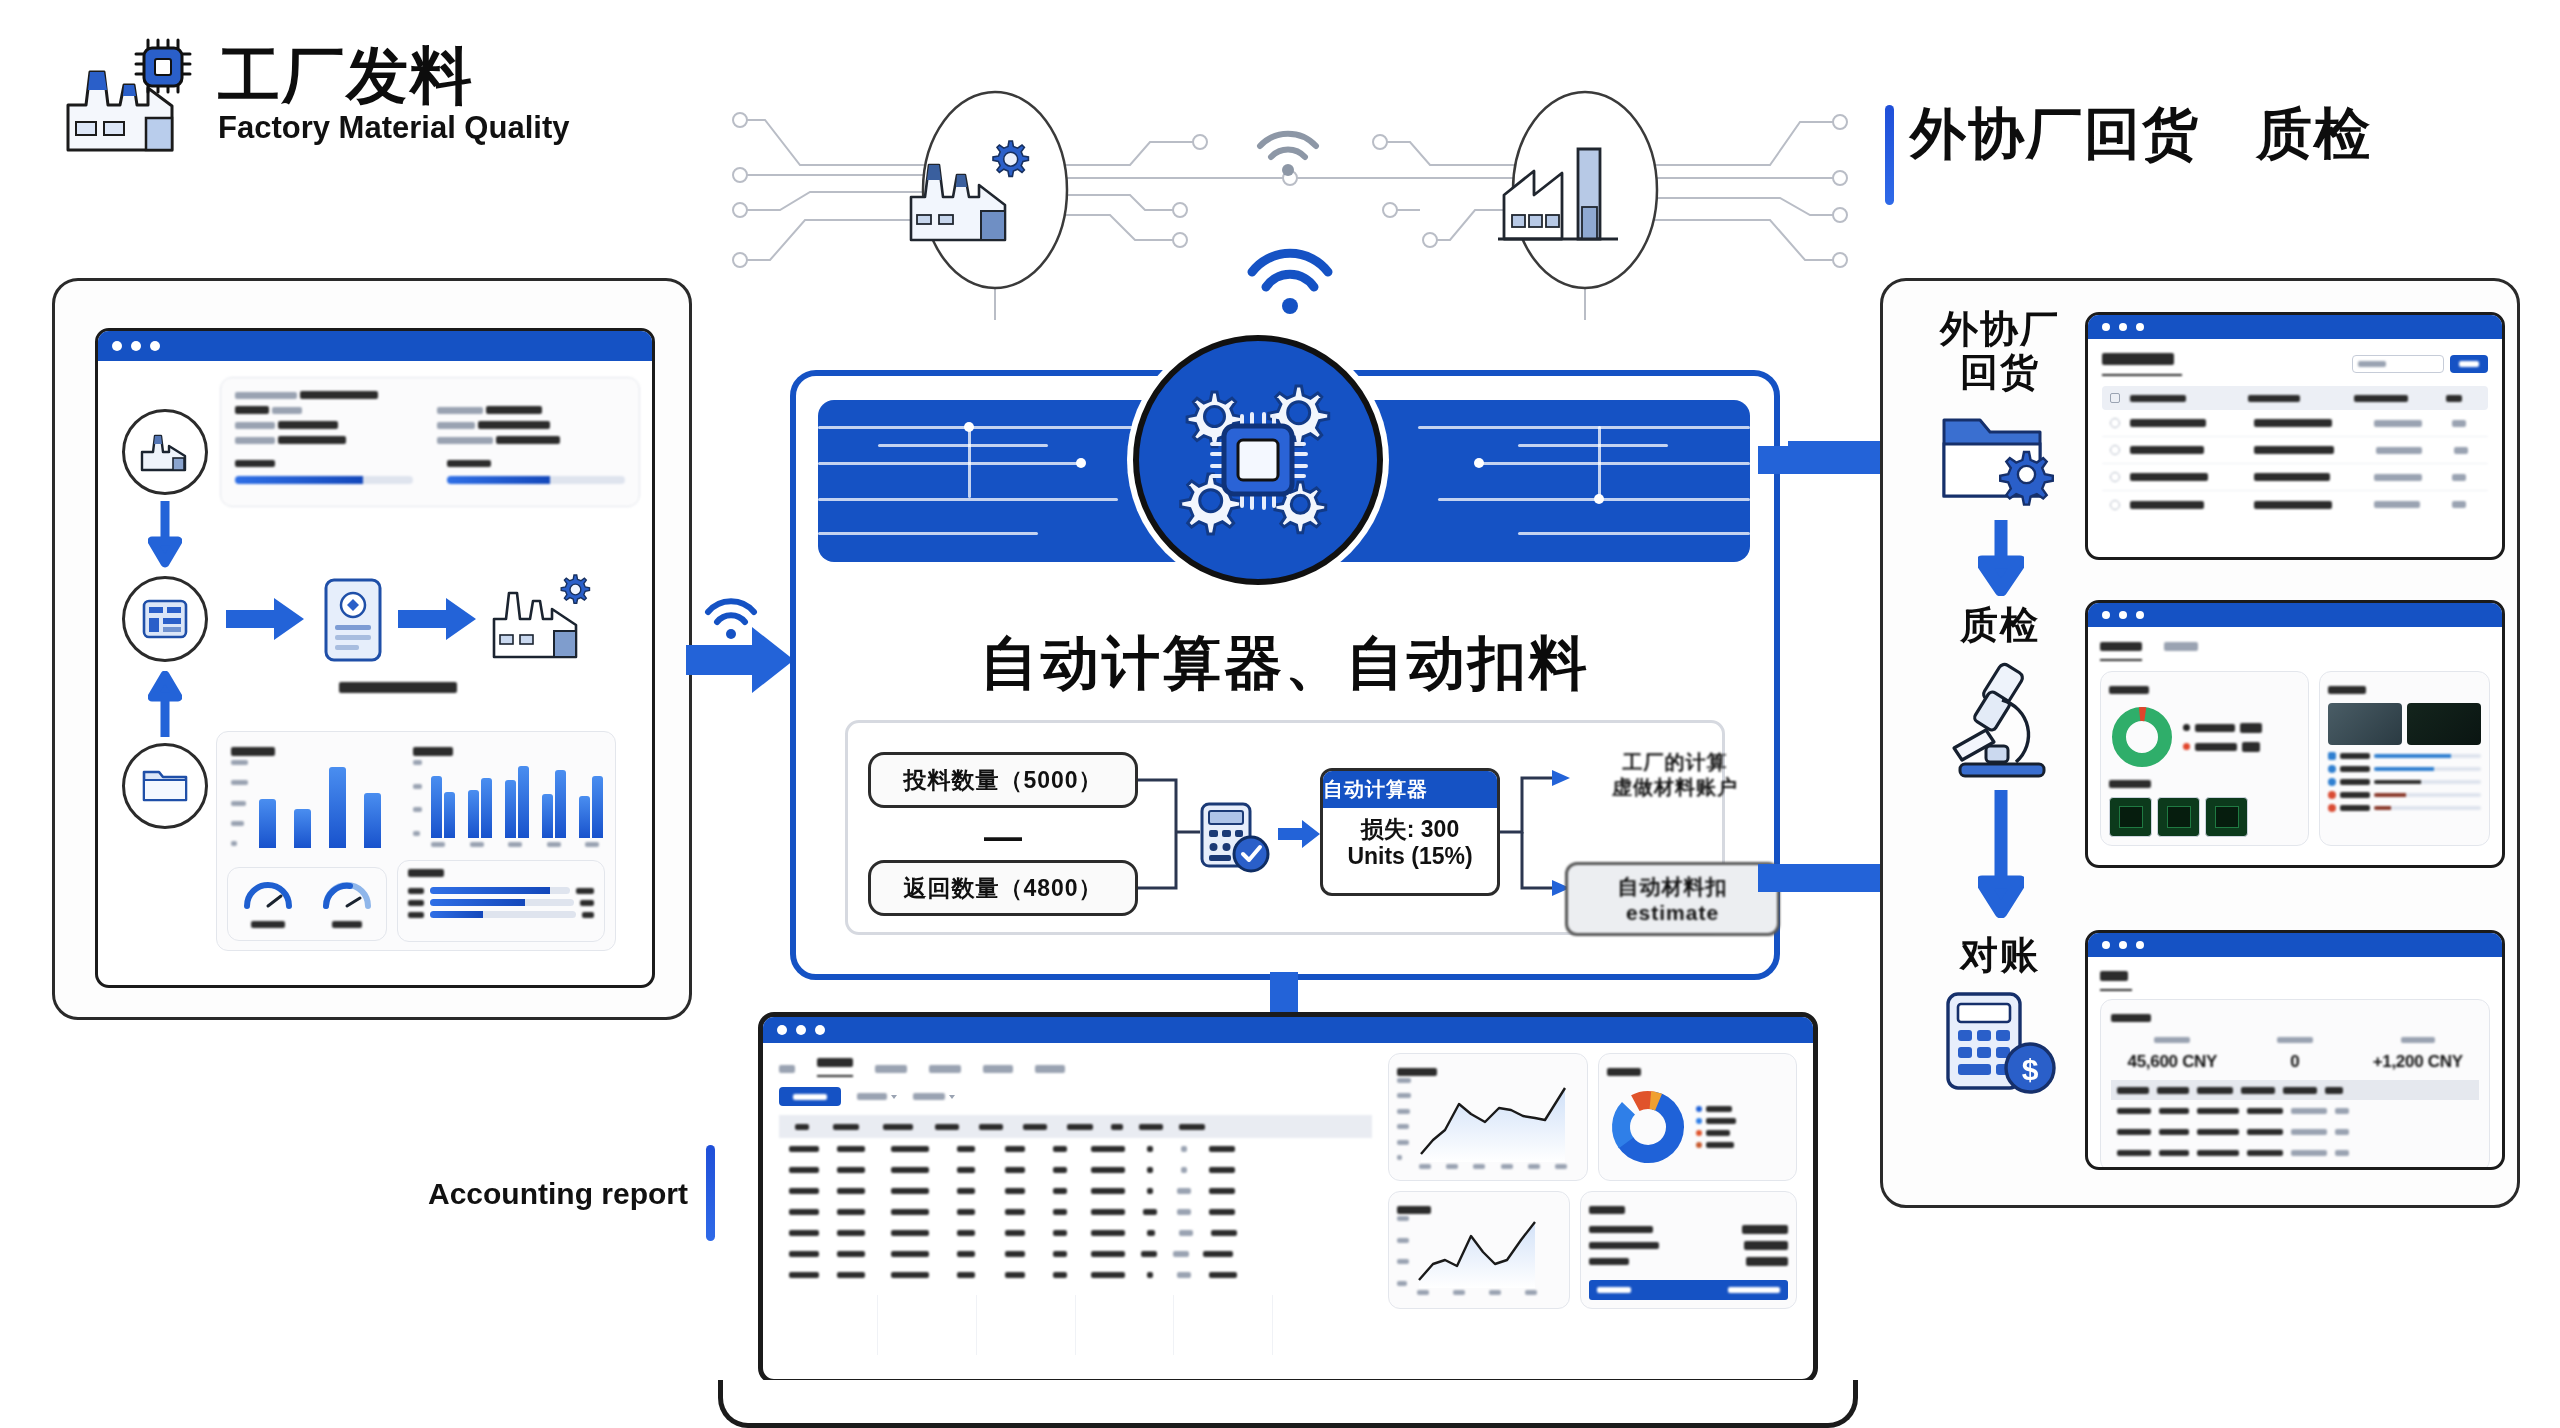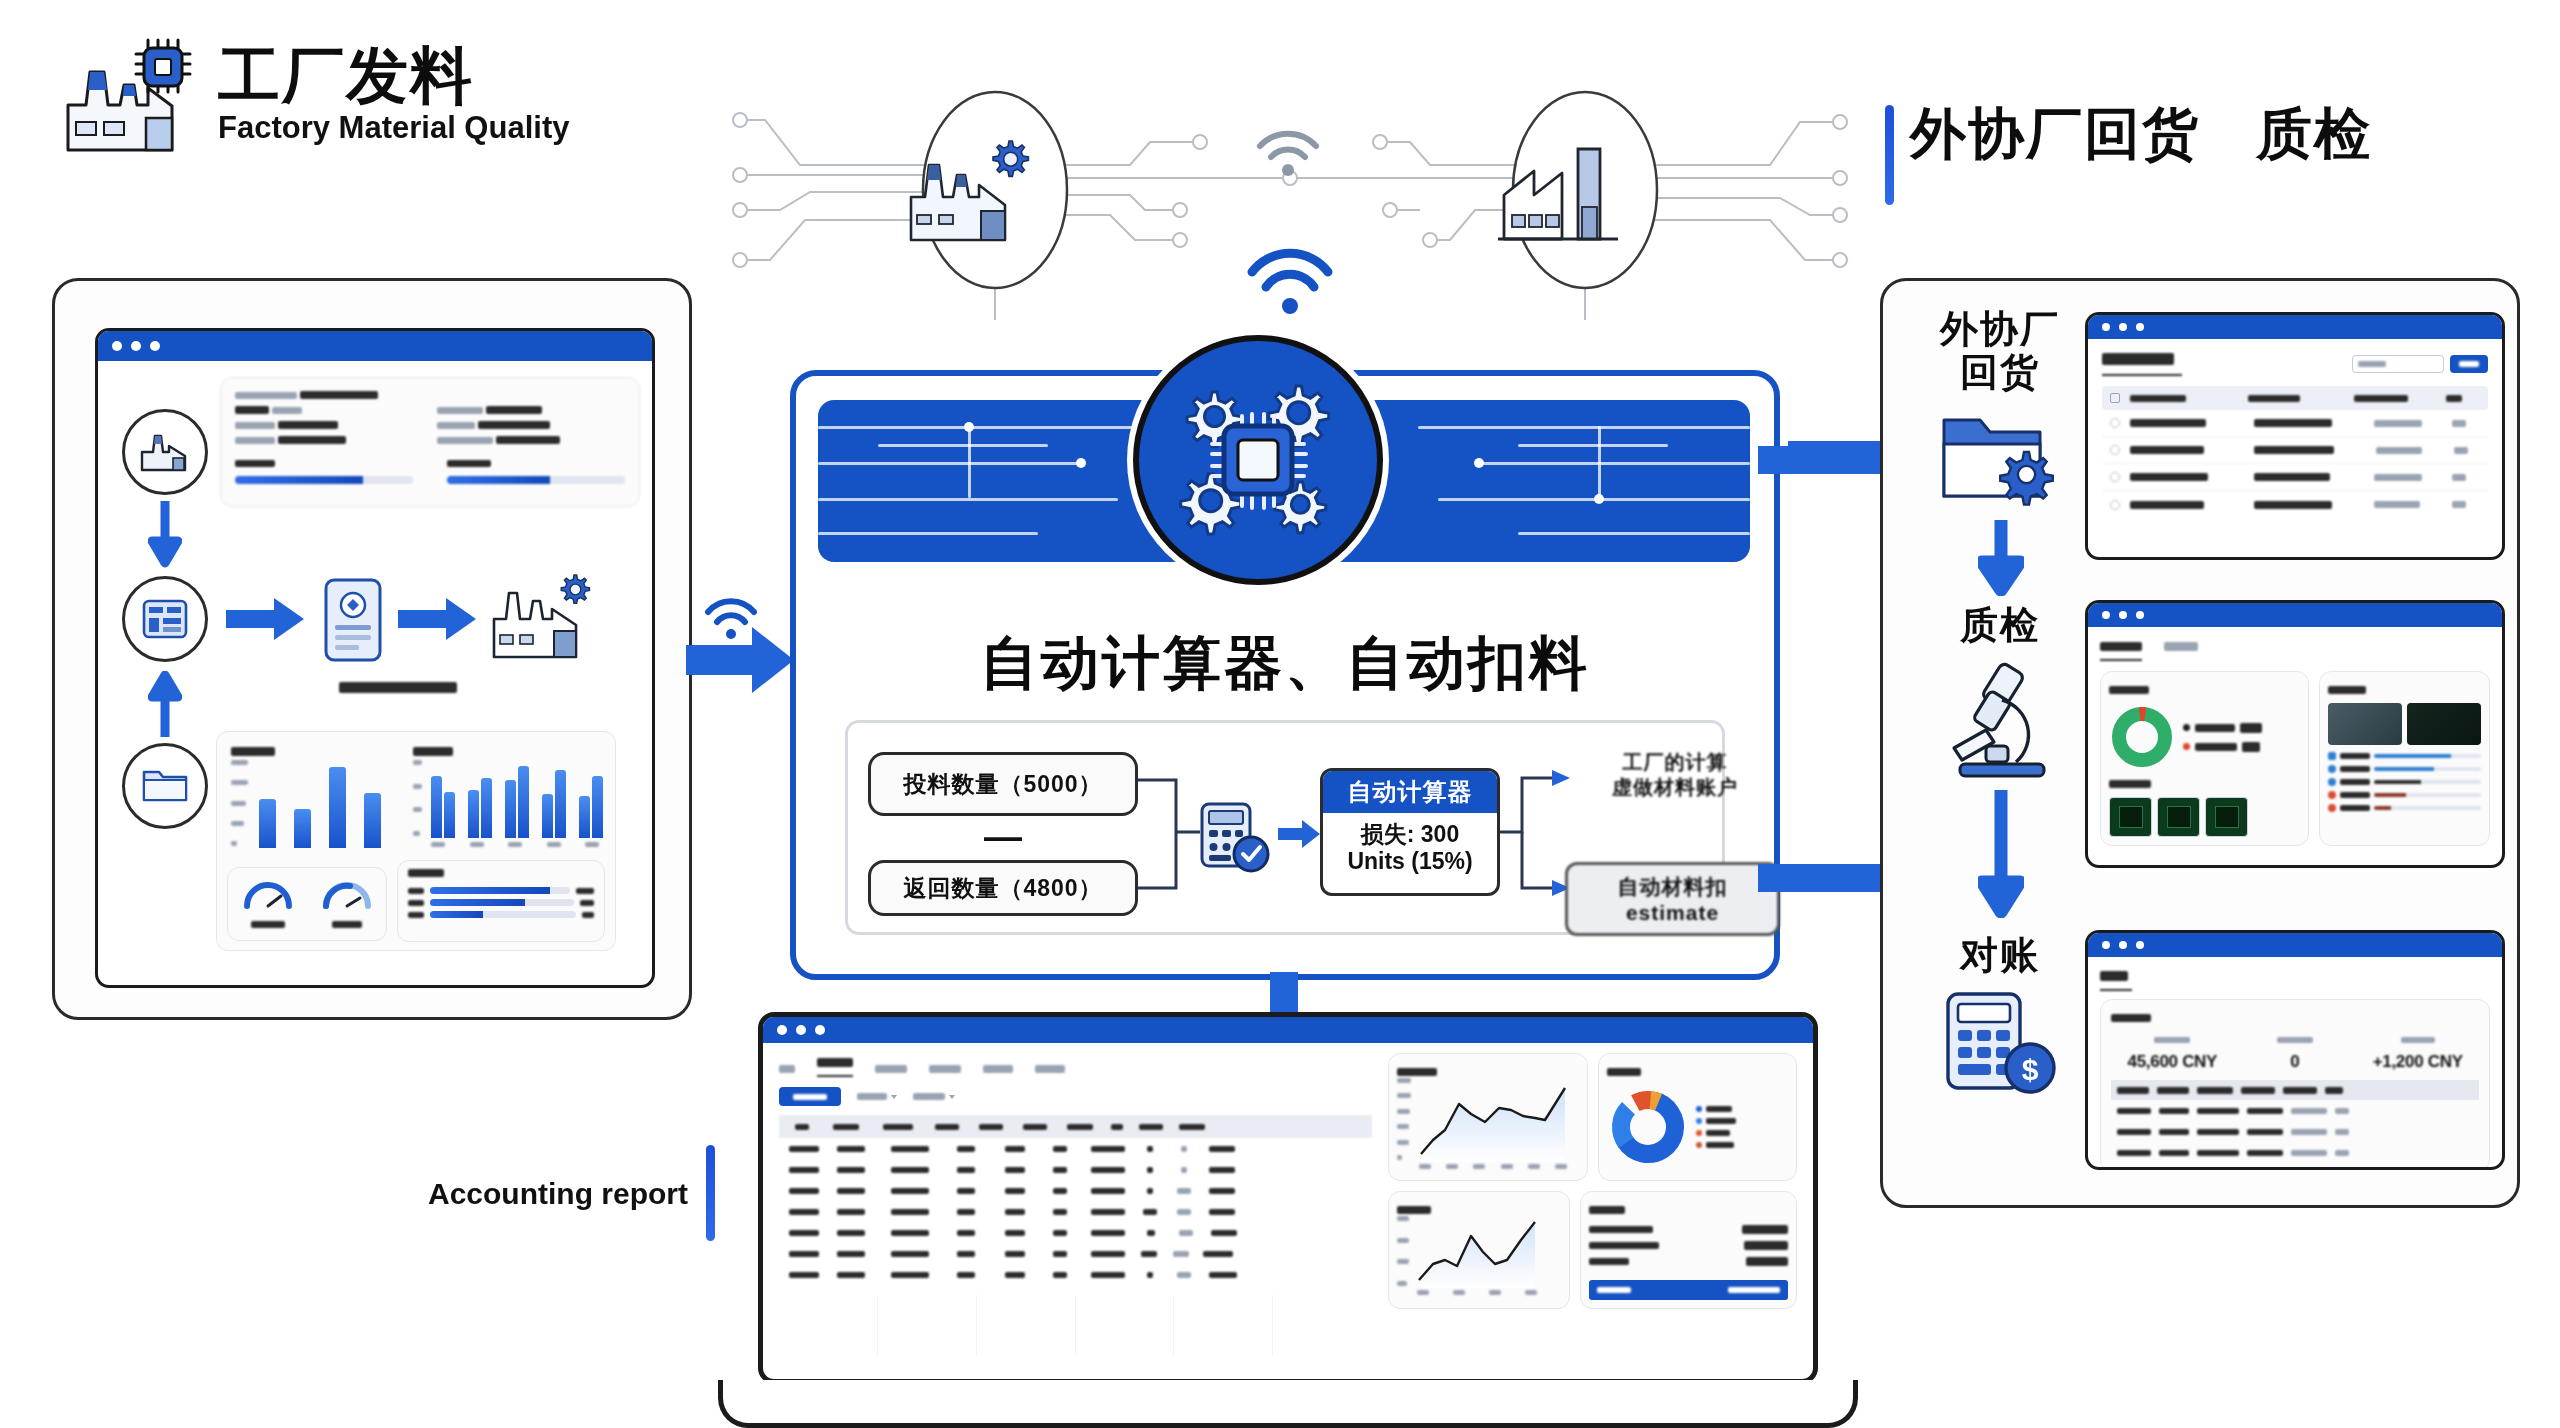--- a/index.html
+++ b/index.html
@@ -52,21 +52,21 @@
   .hero-title {
     font-weight:bold; font-size:58px; letter-spacing:3px; text-align:center; color:#0b0b0b;
   }
 
   .calcbox {
     border:3px solid #2b2b2b; border-radius:16px; background:#fafafa;
     display:flex; align-items:center; justify-content:center;
     font-weight:bold; font-size:23px; letter-spacing:1px;
   }
   .resbox { border:3px solid #2b2b2b; border-radius:12px; overflow:hidden; background:#fff; }
-  .resbox .hd { background:#1552c4; color:#fff; font-weight:bold; font-size:24px; text-align:center; padding:5px 0; letter-spacing:1px;}
+  .resbox .hd { background:#1552c4; color:#fff; font-weight:bold; font-size:20px; text-align:left; padding:5px 0; letter-spacing:1px;}
   .resbox .bd { padding:8px 10px; font-weight:bold; font-size:23px; text-align:center; line-height:1.18; }
 
   .chip-btn {
     border:3px solid #555; border-radius:12px; background:#eceef1;
     font-weight:bold; font-size:21px; padding:8px 14px; letter-spacing:1px;
   }
   .side-note { font-weight:bold; font-size:20px; line-height:1.25; text-align:center; letter-spacing:1px;}
 
   
   .circ {
@@ -490,21 +490,21 @@
       <rect x="56" y="56" width="68" height="68" rx="10" fill="#2a63d6" stroke="#0f337a" stroke-width="5"></rect>
       <rect x="70" y="70" width="40" height="40" rx="5" fill="#f4f8ff" stroke="#111" stroke-width="3"></rect>
     </svg>
   </div>
 </div>
 
 <div class="abs hero-title" style="left:820px;top:625px;width:930px;">自动计算器、自动扣料</div>
 
 <div class="abs" style="left:845px;top:720px;width:880px;height:215px;border:3px solid #d6d9e0;border-radius:14px;background:#fff;"></div>
 
-<div class="abs calcbox" style="left:868px;top:752px;width:270px;height:64px;">
+<div class="abs calcbox" style="left:868px;top:752px;width:270px;height:56px;">
   <span>投料数量（5000）</span>
 </div>
 <div class="abs" style="left:868px;top:818px;width:270px;text-align:center;font-size:38px;font-weight:bold;line-height:1;">—</div>
 <div class="abs calcbox" style="left:868px;top:860px;width:270px;height:56px;">
   <span>返回数量（4800）</span>
 </div>
 
 <svg class="abs" style="left:1138px;top:770px;" width="70" height="130" viewBox="0 0 70 130">
   <path d="M0 10 L38 10 L38 62 L62 62 L38 62 L38 118 L0 118" fill="none" stroke="#2b3650" stroke-width="3"></path>
 </svg>

